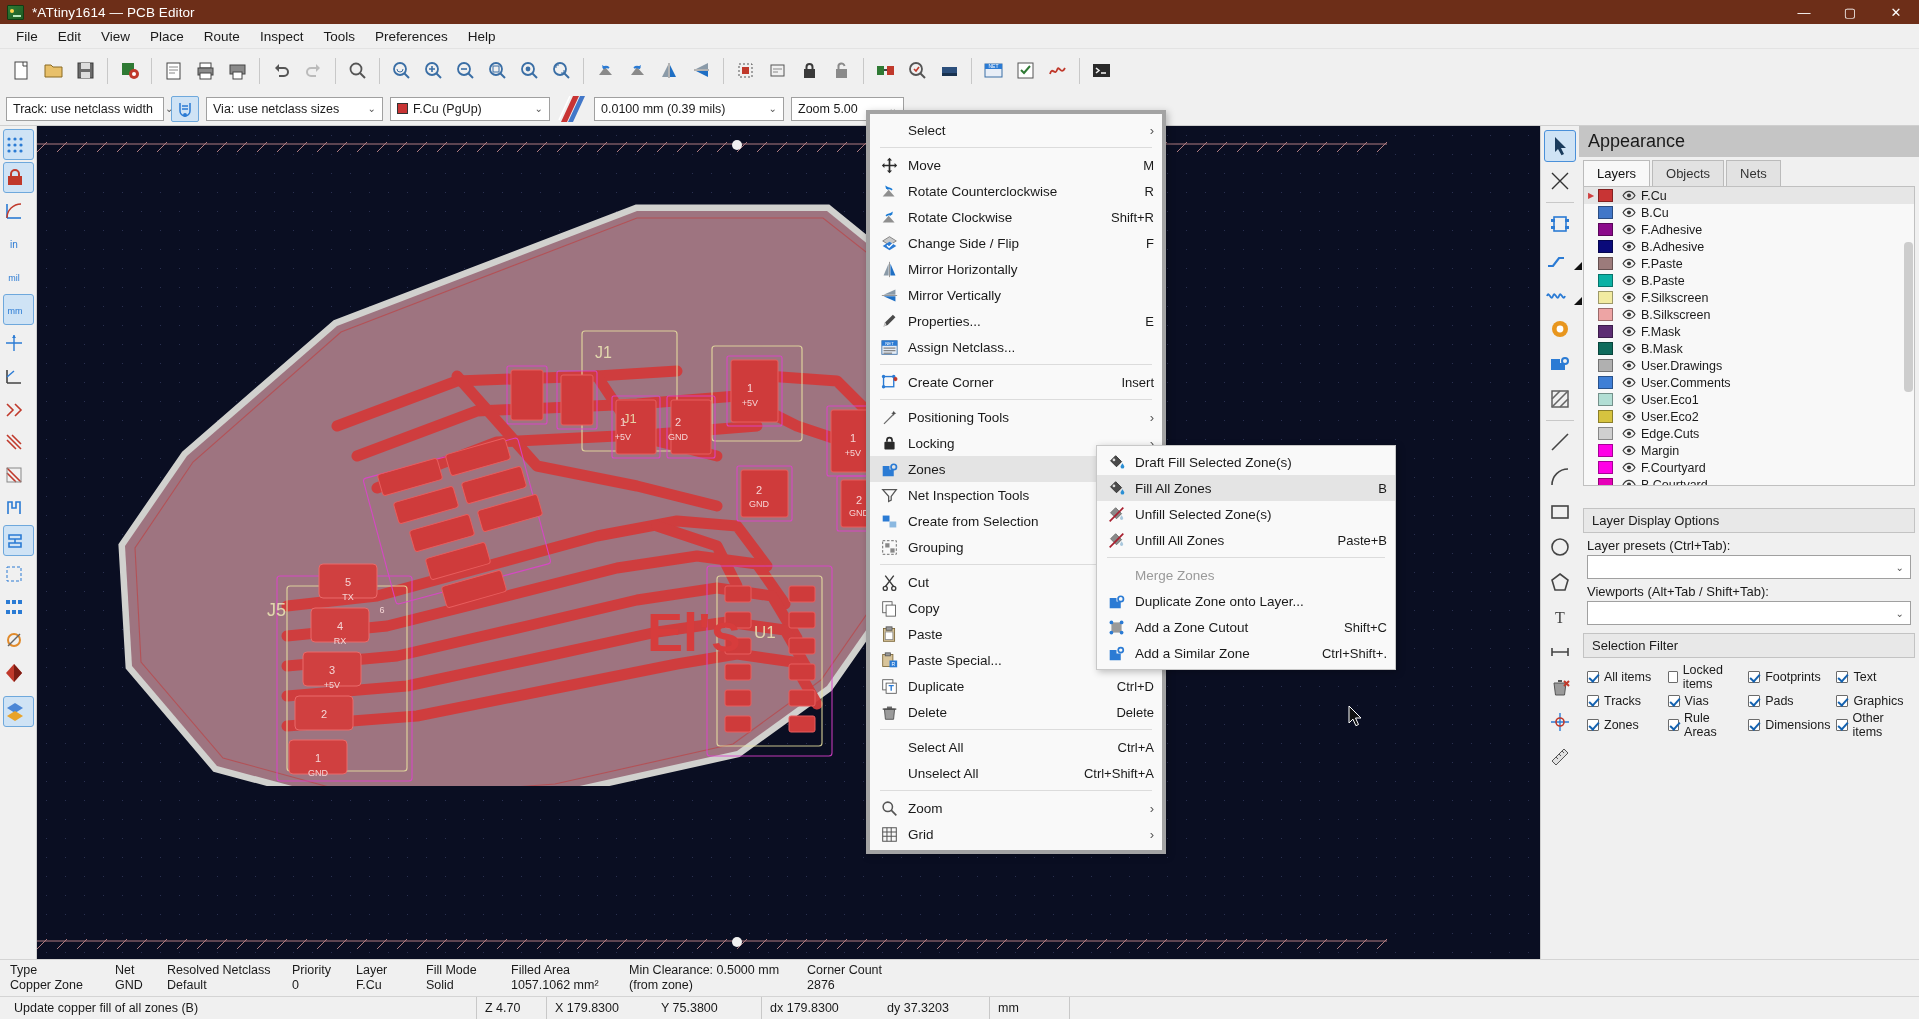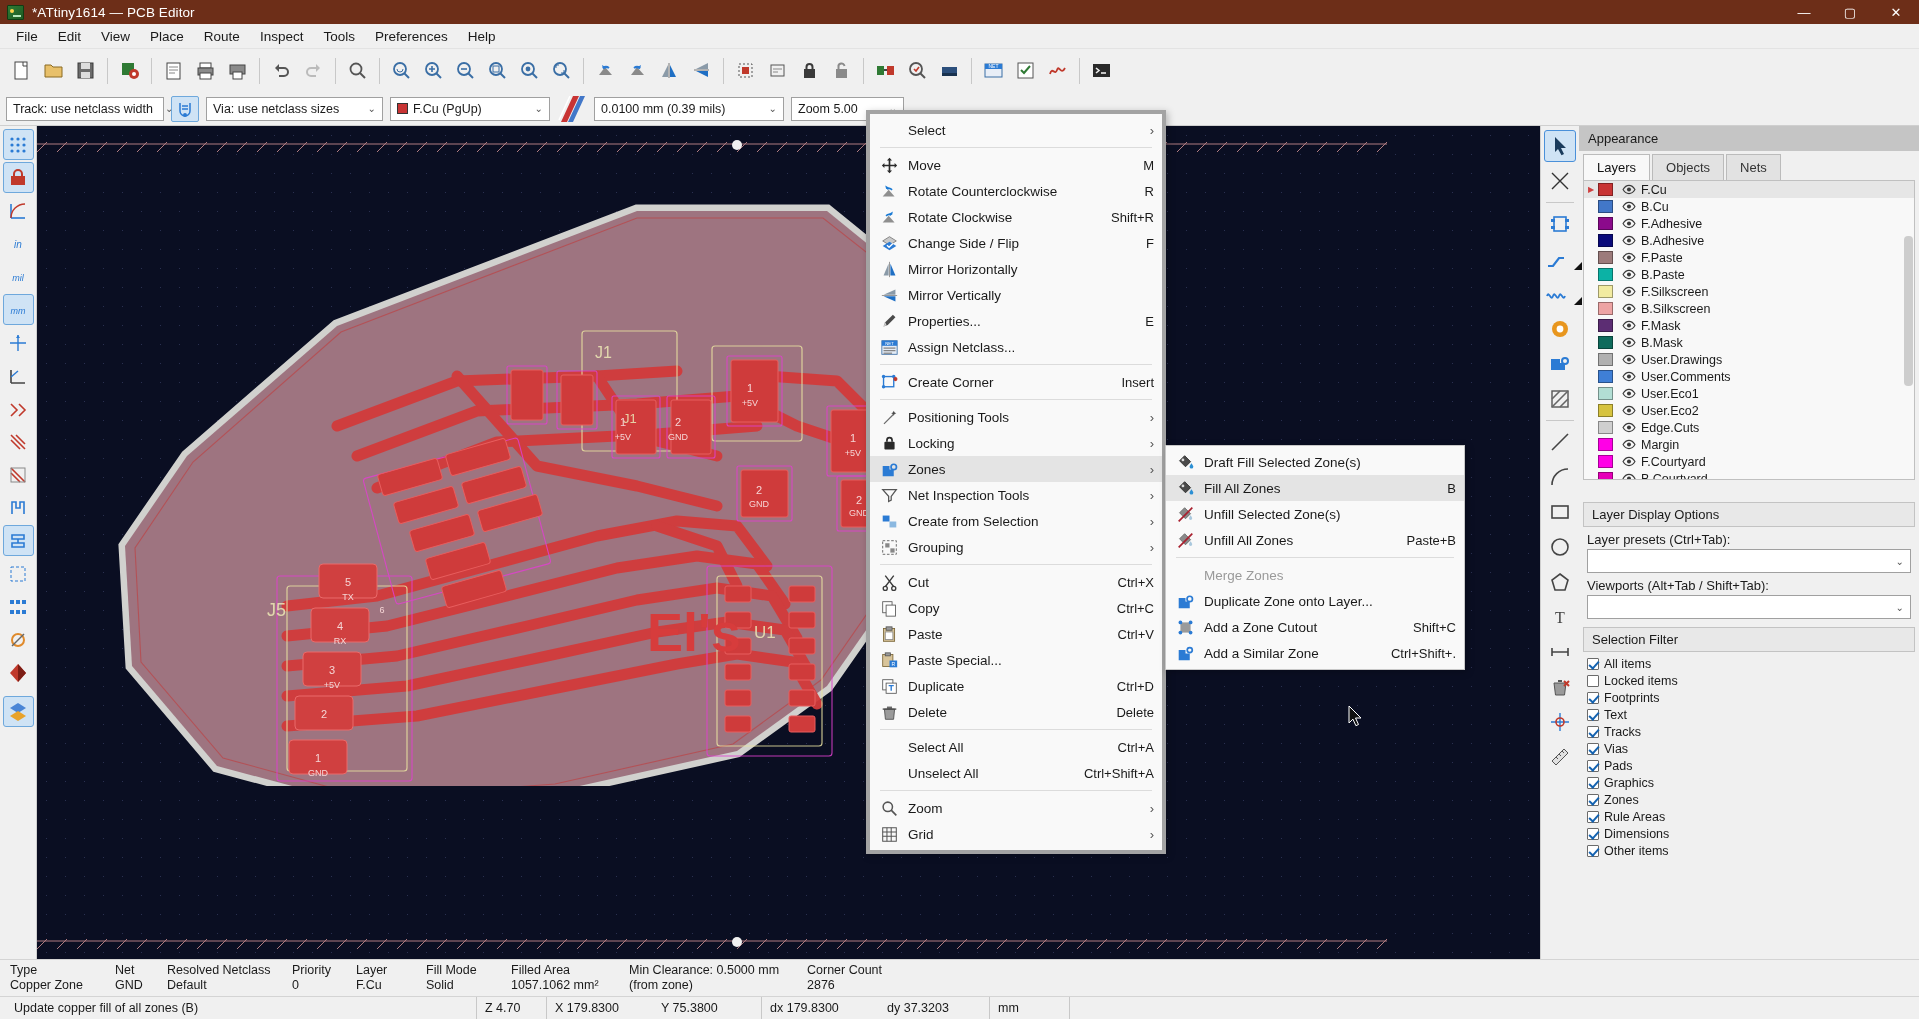--- a/index.html
+++ b/index.html
@@ -71,21 +71,21 @@
 
   
   .main { flex: 1 1 auto; display: flex; position: relative; min-height: 0; }
 
   
   .leftbar {
     width: 37px; background: #f0f0f0; display: flex; flex-direction: column;
     align-items: center; padding-top: 3px; gap: 2px; flex: 0 0 37px;
     border-right: 1px solid #cfcfcf;
   }
-  .lb-btn { width: 31px; height: 31px; display:flex; align-items:center; justify-content:center; border-radius:3px;font-style:italic; }
+  .lb-btn { width: 31px; height: 31px; display:flex; align-items:center; justify-content:flex-start; border-radius:3px; }
   .lb-btn.active { background:#cfe3f5; border:1px solid #6ea8dc; }
 
   
   .canvas { flex: 1 1 auto; background: #0a0e22; position: relative; overflow: hidden; }
   .canvas .dots {
     position: absolute; inset: 0;
     background-image: radial-gradient(#2a3050 0.7px, transparent 0.7px);
     background-size: 19px 19px;
   }
   .board { position: absolute; }
@@ -95,21 +95,21 @@
     width: 39px; background: #f0f0f0; display: flex; flex-direction: column;
     align-items: center; padding-top: 4px; gap: 3px; flex: 0 0 39px;
     border-left: 1px solid #cfcfcf;
   }
   .rb-btn { width: 32px; height: 32px; display:flex; align-items:center; justify-content:center; border-radius:3px; }
   .rb-btn.active { background:#cfe3f5; border:1px solid #4a90d9; }
   .rb-sep { width: 28px; height: 1px; background: #c8c8c8; margin: 2px 0; }
 
   
   .appearance { width: 340px; background: #f0f0f0; flex: 0 0 340px; display:flex; flex-direction:column; }
-  .app-title { background:#c5c5c5; padding: 5px 9px; font-size: 13px; color:#1a1a1a; }
+  .app-title { background:#c5c5c5; padding: 5px 9px; font-size: 18px; color:#1a1a1a; }
   .tabs { display: flex; padding: 3px 4px 0 4px; gap: 2px; }
   .tab {
     padding: 5px 13px 5px 13px; font-size: 13px; background:#e2e2e2;
     border: 1px solid #bbb; border-bottom: none; color:#333;
   }
   .tab.active { background:#f8f8f8; color:#111; }
   .layerlist {
     flex: 0 0 auto; background:#f8f8f8; border:1px solid #c0c0c0; margin: 0 4px;
     height: 300px; overflow: hidden; position: relative;
   }
@@ -119,21 +119,21 @@
   .layer-row .sw { width:15px; height:13px; margin-right:7px; border:1px solid rgba(0,0,0,.35); }
   .layer-row .eye { width:17px; margin-right:4px; display:inline-flex; align-items:center; justify-content:center; }
   .scrollbar { position:absolute; right:1px; top:55px; width:9px; height:150px; background:#cdcdcd; border-radius:4px; }
   .sec-header { background:#e8e8e8; border:1px solid #c3c3c3; padding:4px 8px; margin: 22px 4px 0 4px; }
   .field-label { padding: 5px 8px 2px 8px; }
   .field-combo {
     height:24px; background:#fff; border:1px solid #a0a0a0; margin: 0 8px;
     display:flex; align-items:center; padding: 0 6px; font-size:12.5px;
   }
   .field-combo .chev { margin-left:auto; color:#555; font-size:10px; }
-  .filter-grid { display:grid; grid-template-columns: 1fr; gap: 1px 6px; padding: 4px 8px 0 8px; }
+  .filter-grid { display:grid; grid-template-columns: 1fr 1fr 1fr 1fr; gap: 1px 6px; padding: 4px 8px 0 8px; }
   .chk { display:flex; align-items:center; font-size:12.5px; gap:5px; padding: 1px 0; }
   .chk .box {
     width:12px; height:12px; border:1px solid #6b6b6b; background:#fff; position:relative; border-radius:1px;
   }
   .chk.on .box::after {
     content:""; position:absolute; left:3px; top:0px; width:4px; height:8px;
     border:solid #1462b0; border-width: 0 2px 2px 0; transform: rotate(42deg);
   }
 
   
@@ -160,21 +160,21 @@
   .cm-item { display:flex; align-items:center; height:26px; padding: 0 8px 0 0; font-size:13.5px; color:#1a1a1a; }
   .cm-item.hl { background:#e4e4e4; }
   .cm-item .ic { width:38px; display:flex; align-items:center; justify-content:center; flex:0 0 38px; }
   .cm-item .lbl { flex:1 1 auto; }
   .cm-item .sc { color:#1a1a1a; font-size:13px; padding-left: 14px; }
   .cm-item .arrow { color:#555; font-size:13px; padding-left:10px; }
   .cm-sep { height:1px; background:#dcdcdc; margin: 4px 10px; }
   .cm-item.disabled .lbl { color:#9a9a9a; }
 
   .submenu {
-    position: absolute; left: 1165px; top: 445px; width: 300px;
+    position: absolute; left: 1096px; top: 445px; width: 300px;
     background: #f9f9f9; border: 1px solid #c8c8c8; box-shadow: 2px 2px 7px rgba(0,0,0,.25);
     padding: 3px 0; z-index: 60;
   }
 
   
   svg { display:block; }
   .cursor-arrow { position:absolute; left:1348px; top:705px; z-index:70; }
 </style>
 </head>
 <body>

